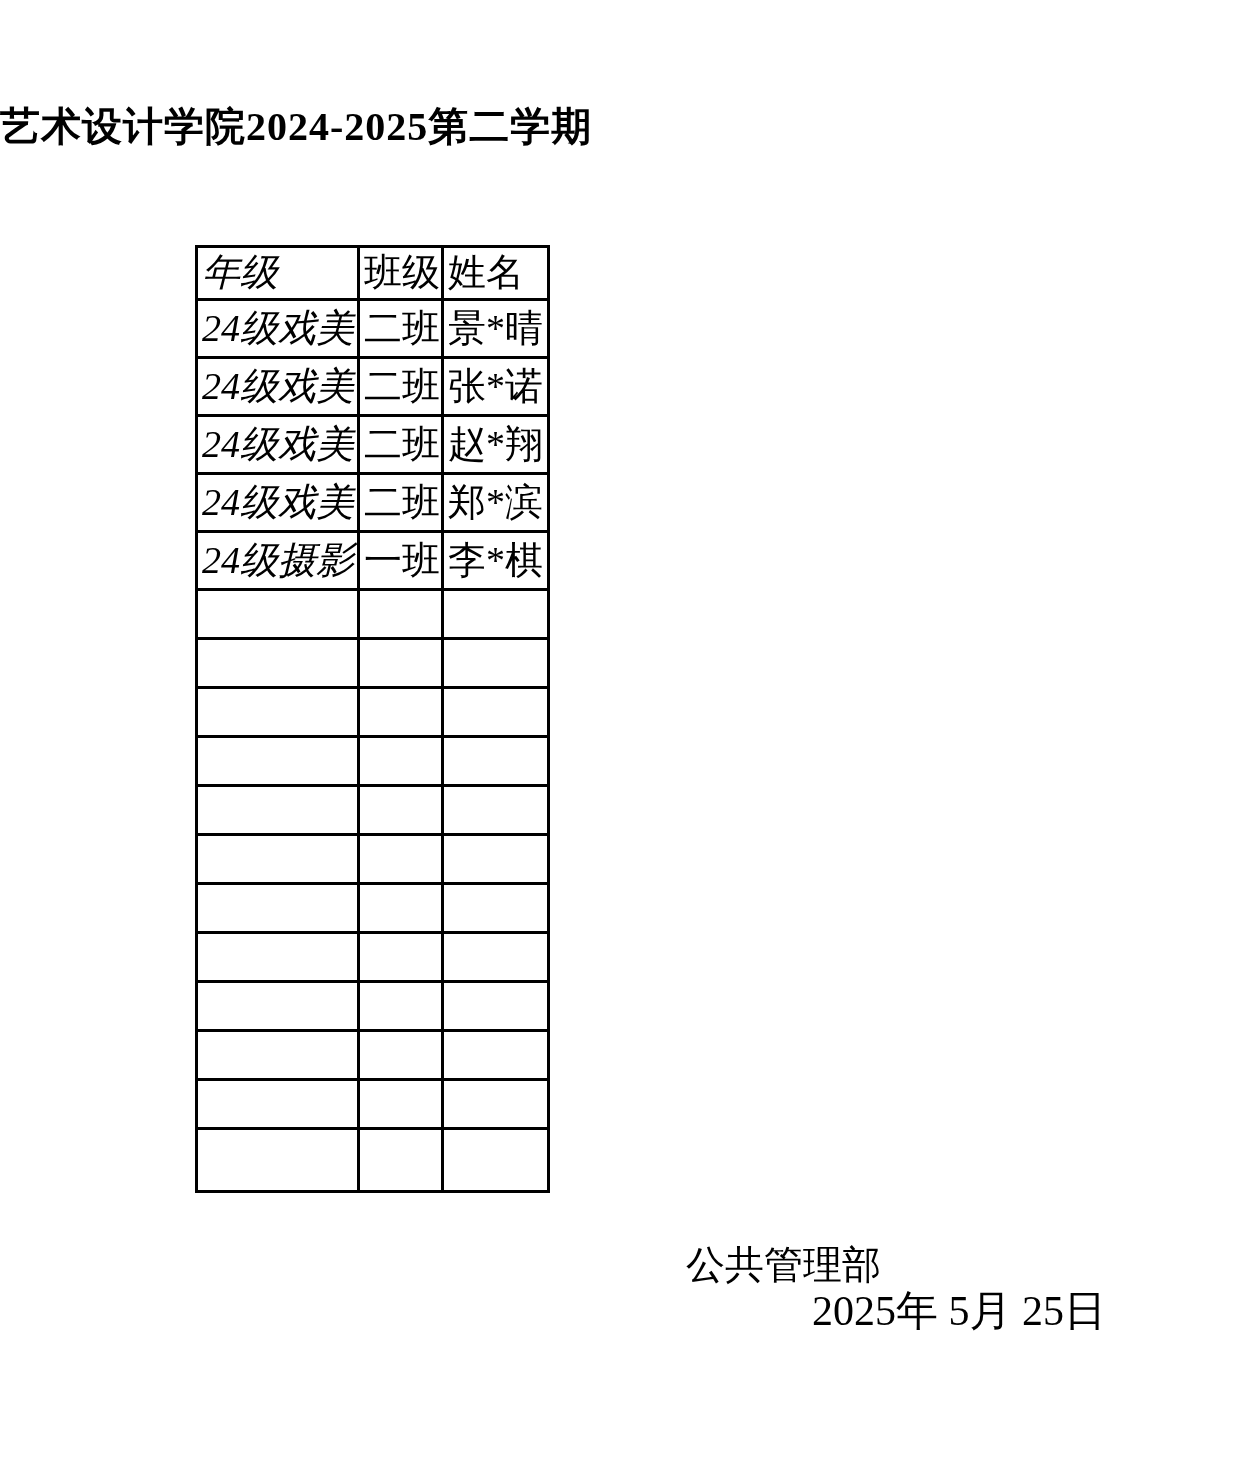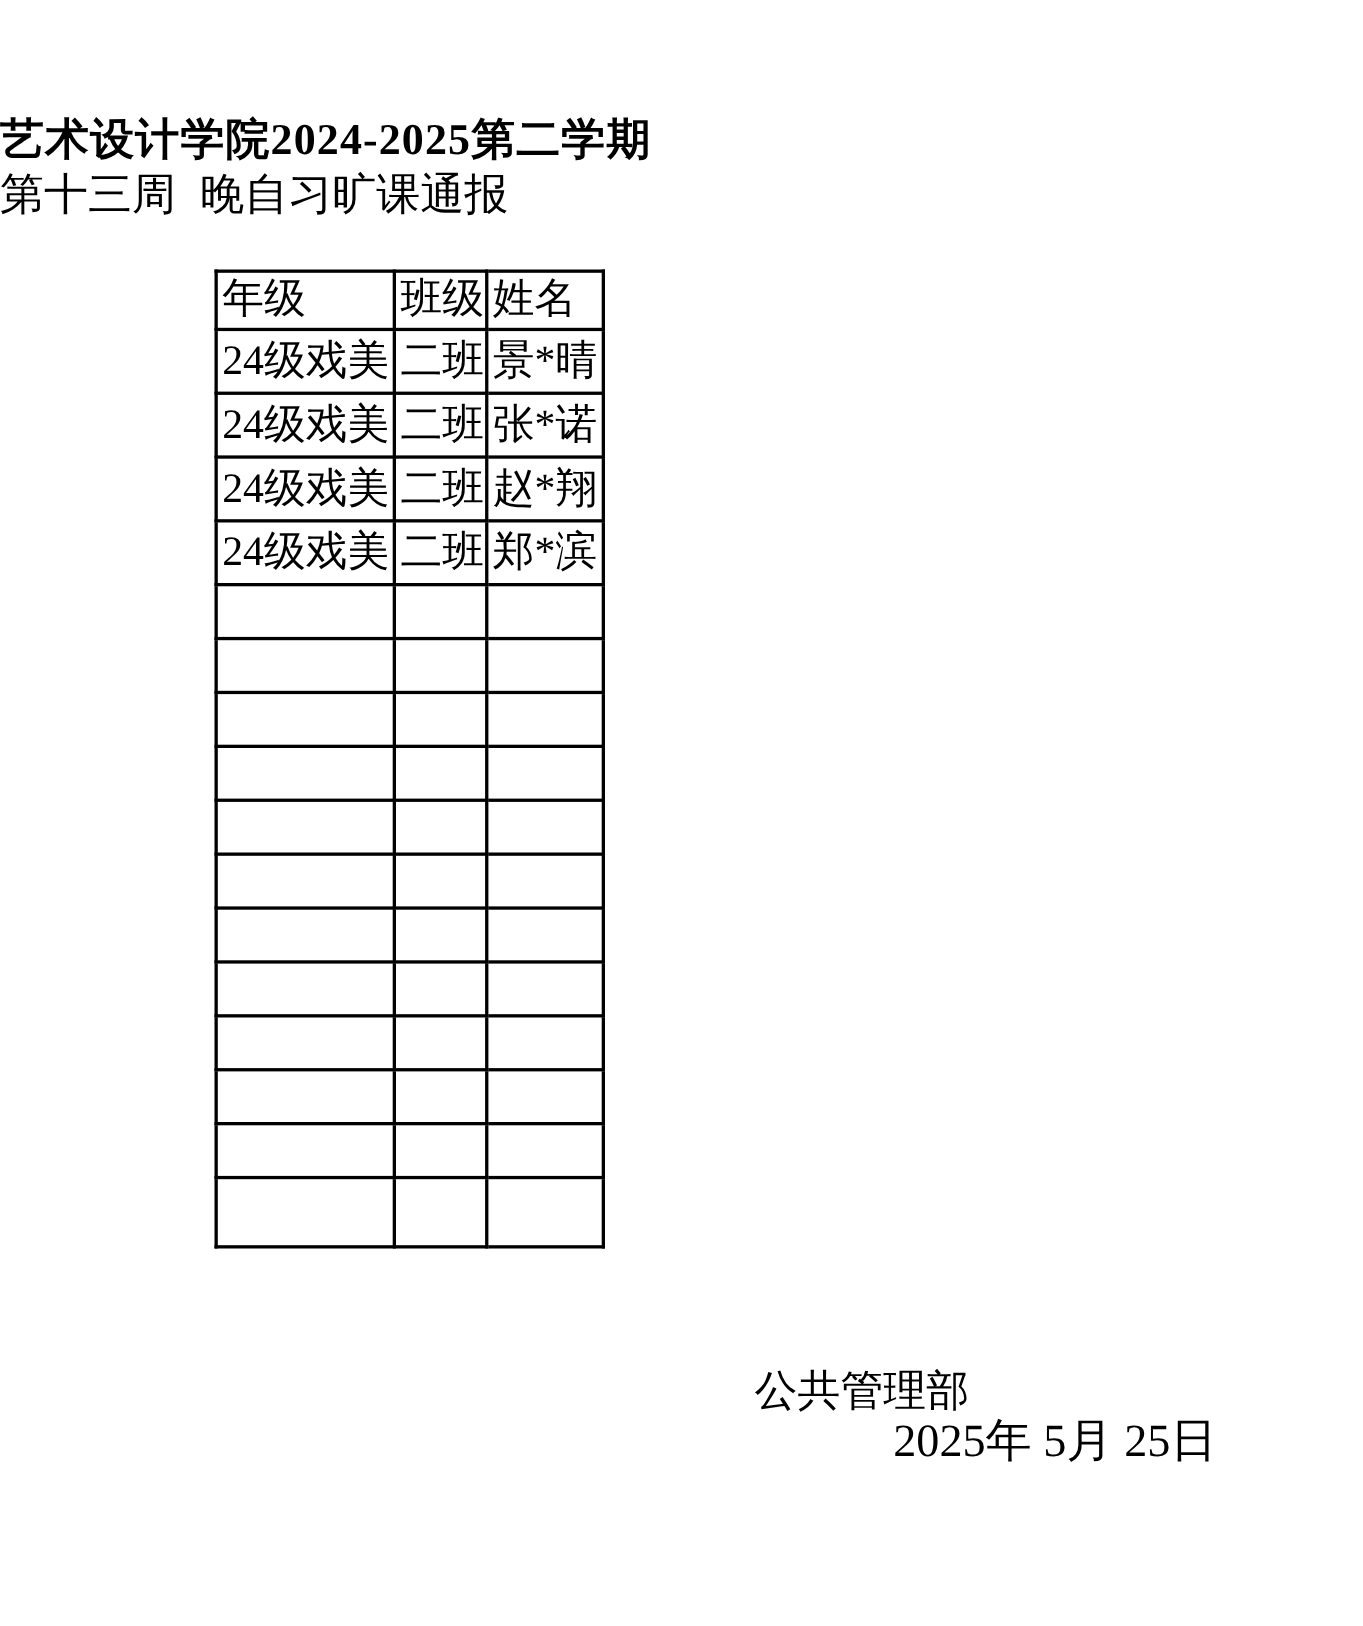--- a/index.html
+++ b/index.html
@@ -46,21 +46,21 @@
     border: 3px solid #000000;
     font-size: 38px;
     font-weight: normal;
     text-align: left;
     vertical-align: middle;
     padding: 0 0 0 4px;
     line-height: 1.05;
     overflow: hidden;
     white-space: nowrap;
   }
-  .col-grade { width: 155px; }
+  .col-grade { width: 155px; font-style: italic; }
   .col-class { width: 77px; }
   .col-name  { width: 99px; }
   tr.header-row { height: 53px; }
   tr.data-row   { height: 58px; margin-top: 36px; }
   tr.empty-row  { height: 49px; }
   tr.empty-row.last { height: 63px; }
   .footer-dept {
     position: absolute;
     left: 686px;
     top: 1243px;
@@ -76,21 +76,20 @@
     line-height: 44px;
   }
 </style>
 </head>
 <body>
 
 <div class="doc-page">
 
   <div class="doc-header">
     <div class="doc-title">艺术设计学院2024-2025第二学期</div>
-    <div class="doc-subtitle">第十三周 晚自习旷课通报</div>
   </div>
 
   <table class="report-table">
     <thead>
       <tr class="header-row">
         <th class="col-grade">年级</th>
         <th class="col-class">班级</th>
         <th class="col-name">姓名</th>
       </tr>
     </thead>
@@ -107,20 +106,25 @@
         </tr>
         <tr class="data-row">
           <td class="col-grade">24级戏美</td>
           <td class="col-class">二班</td>
           <td class="col-name">赵*翔</td>
         </tr>
         <tr class="data-row">
           <td class="col-grade">24级戏美</td>
           <td class="col-class">二班</td>
           <td class="col-name">郑*滨</td>
+        </tr>
+        <tr class="data-row">
+          <td class="col-grade">24级摄影</td>
+          <td class="col-class">一班</td>
+          <td class="col-name">李*棋</td>
         </tr>
         <tr class="empty-row">
           <td class="col-grade"></td>
           <td class="col-class"></td>
           <td class="col-name"></td>
         </tr>
         <tr class="empty-row">
           <td class="col-grade"></td>
           <td class="col-class"></td>
           <td class="col-name"></td>

